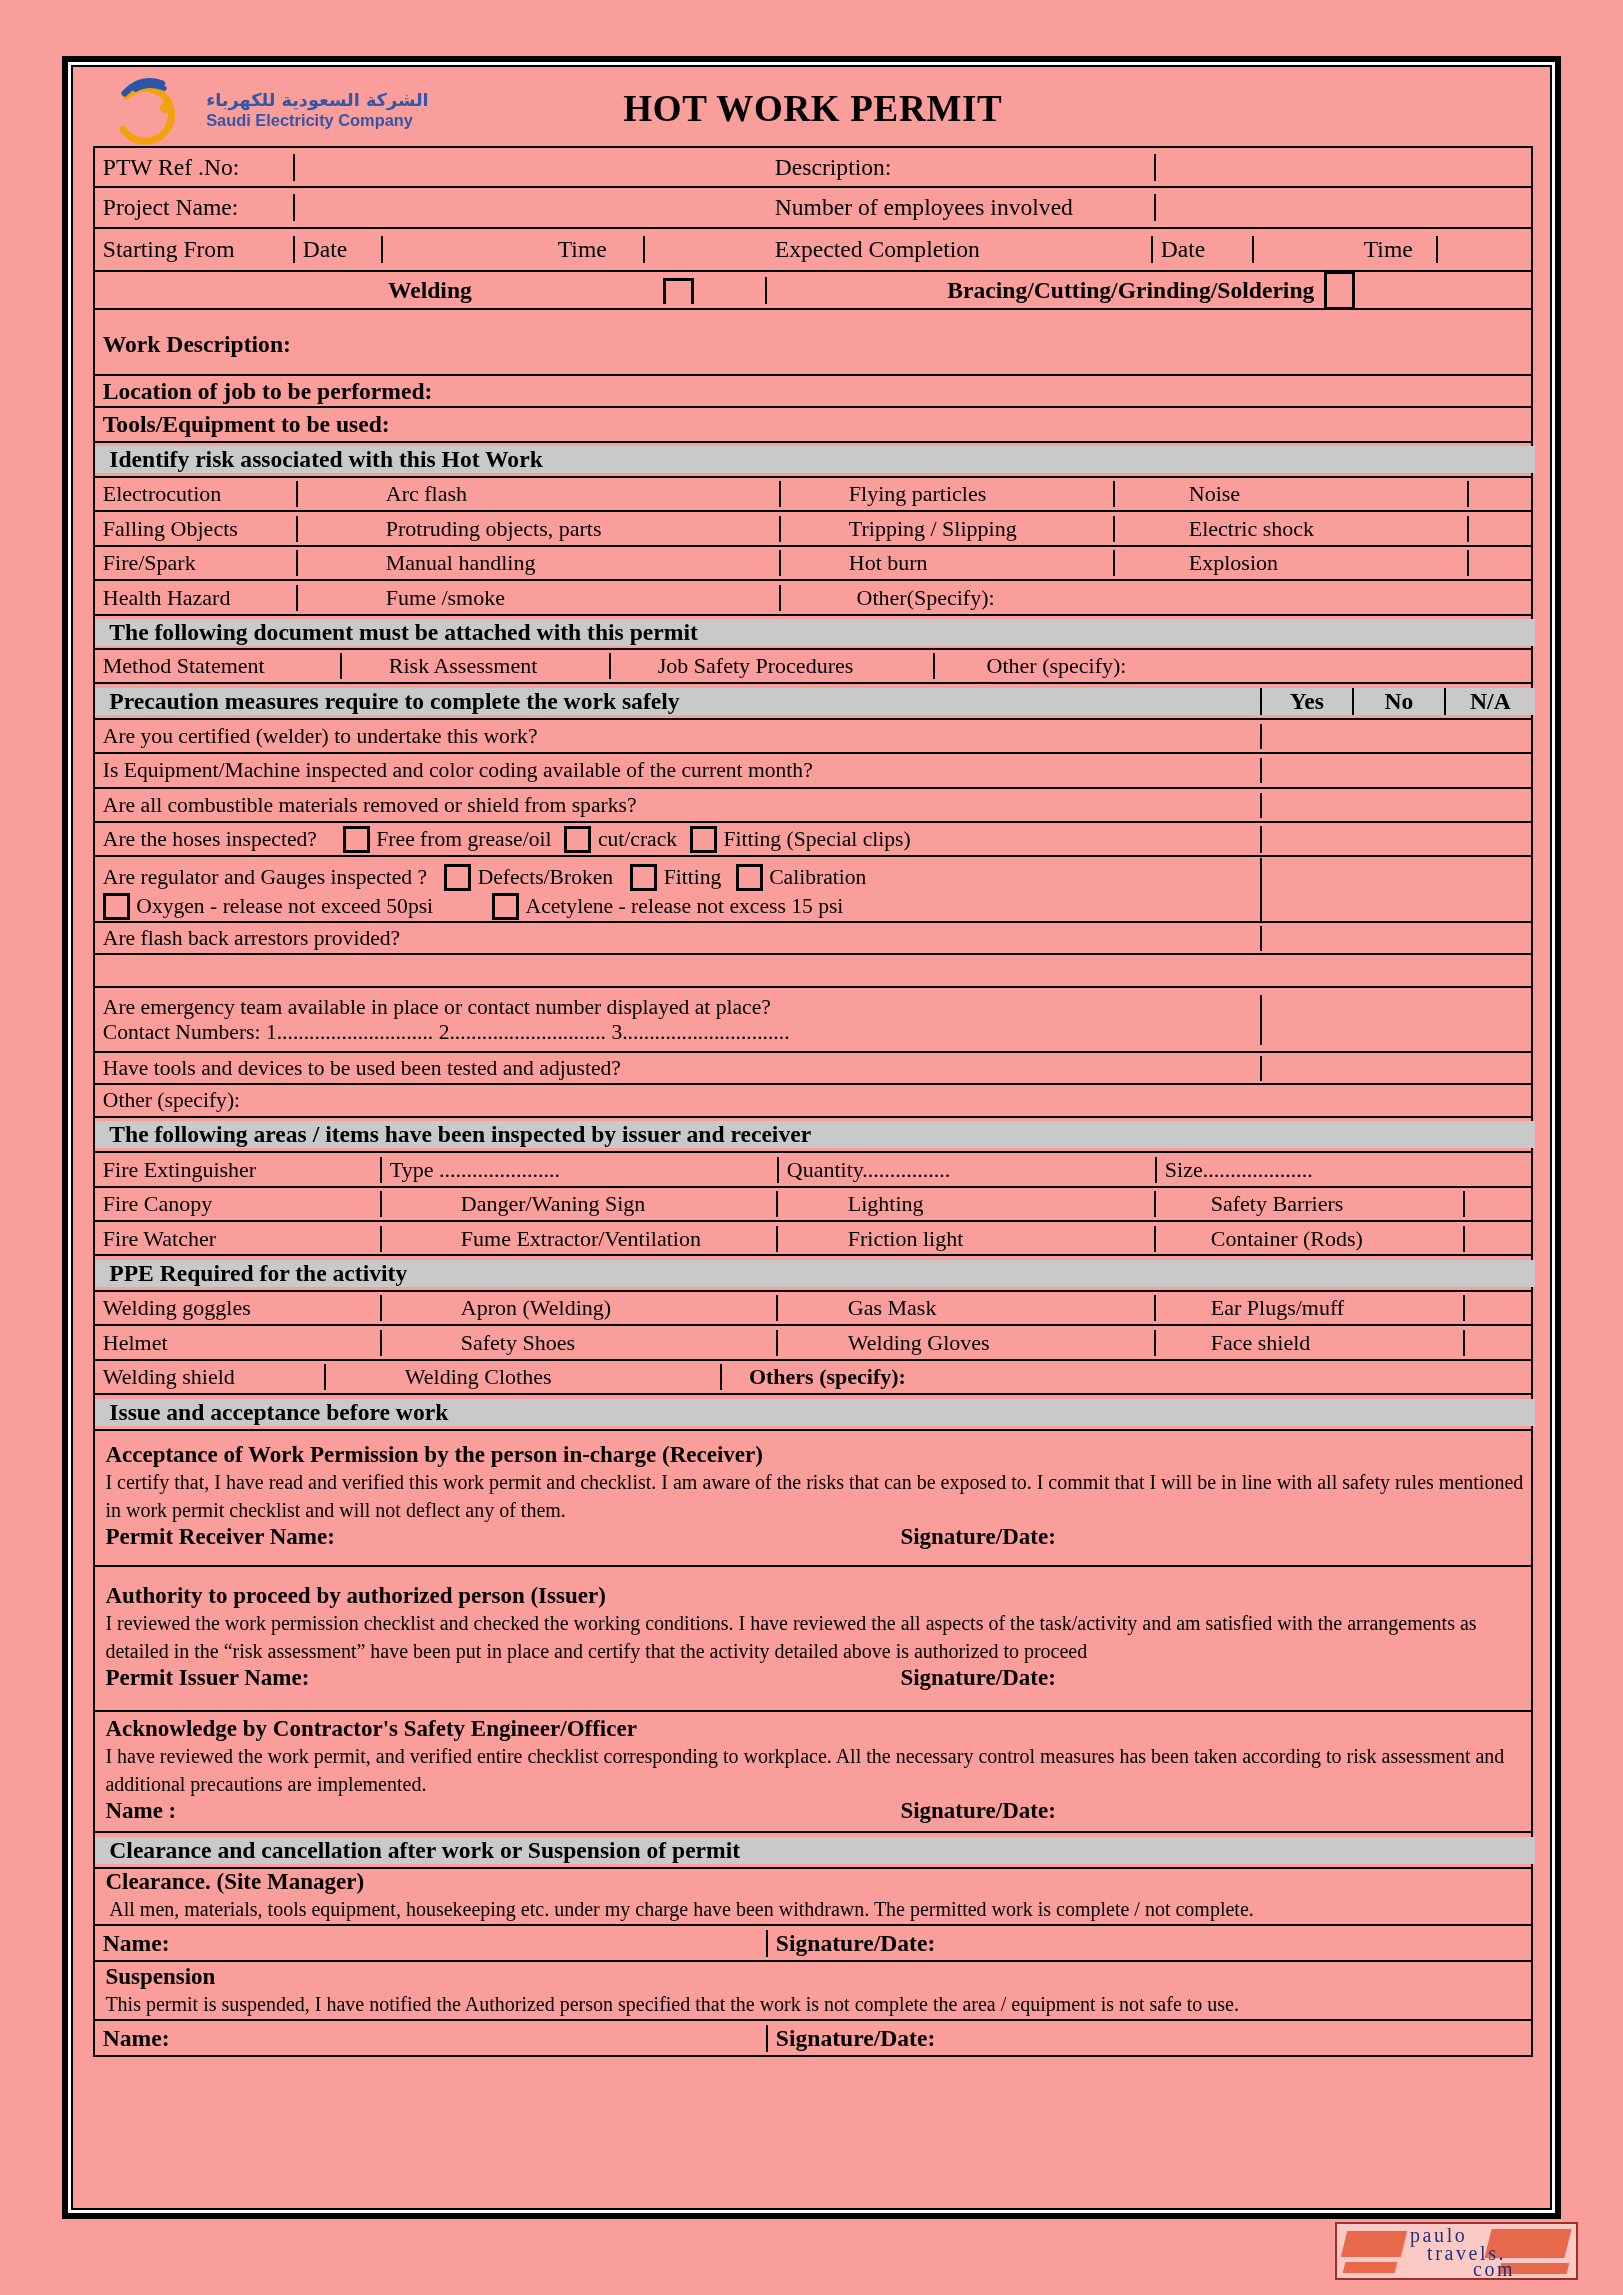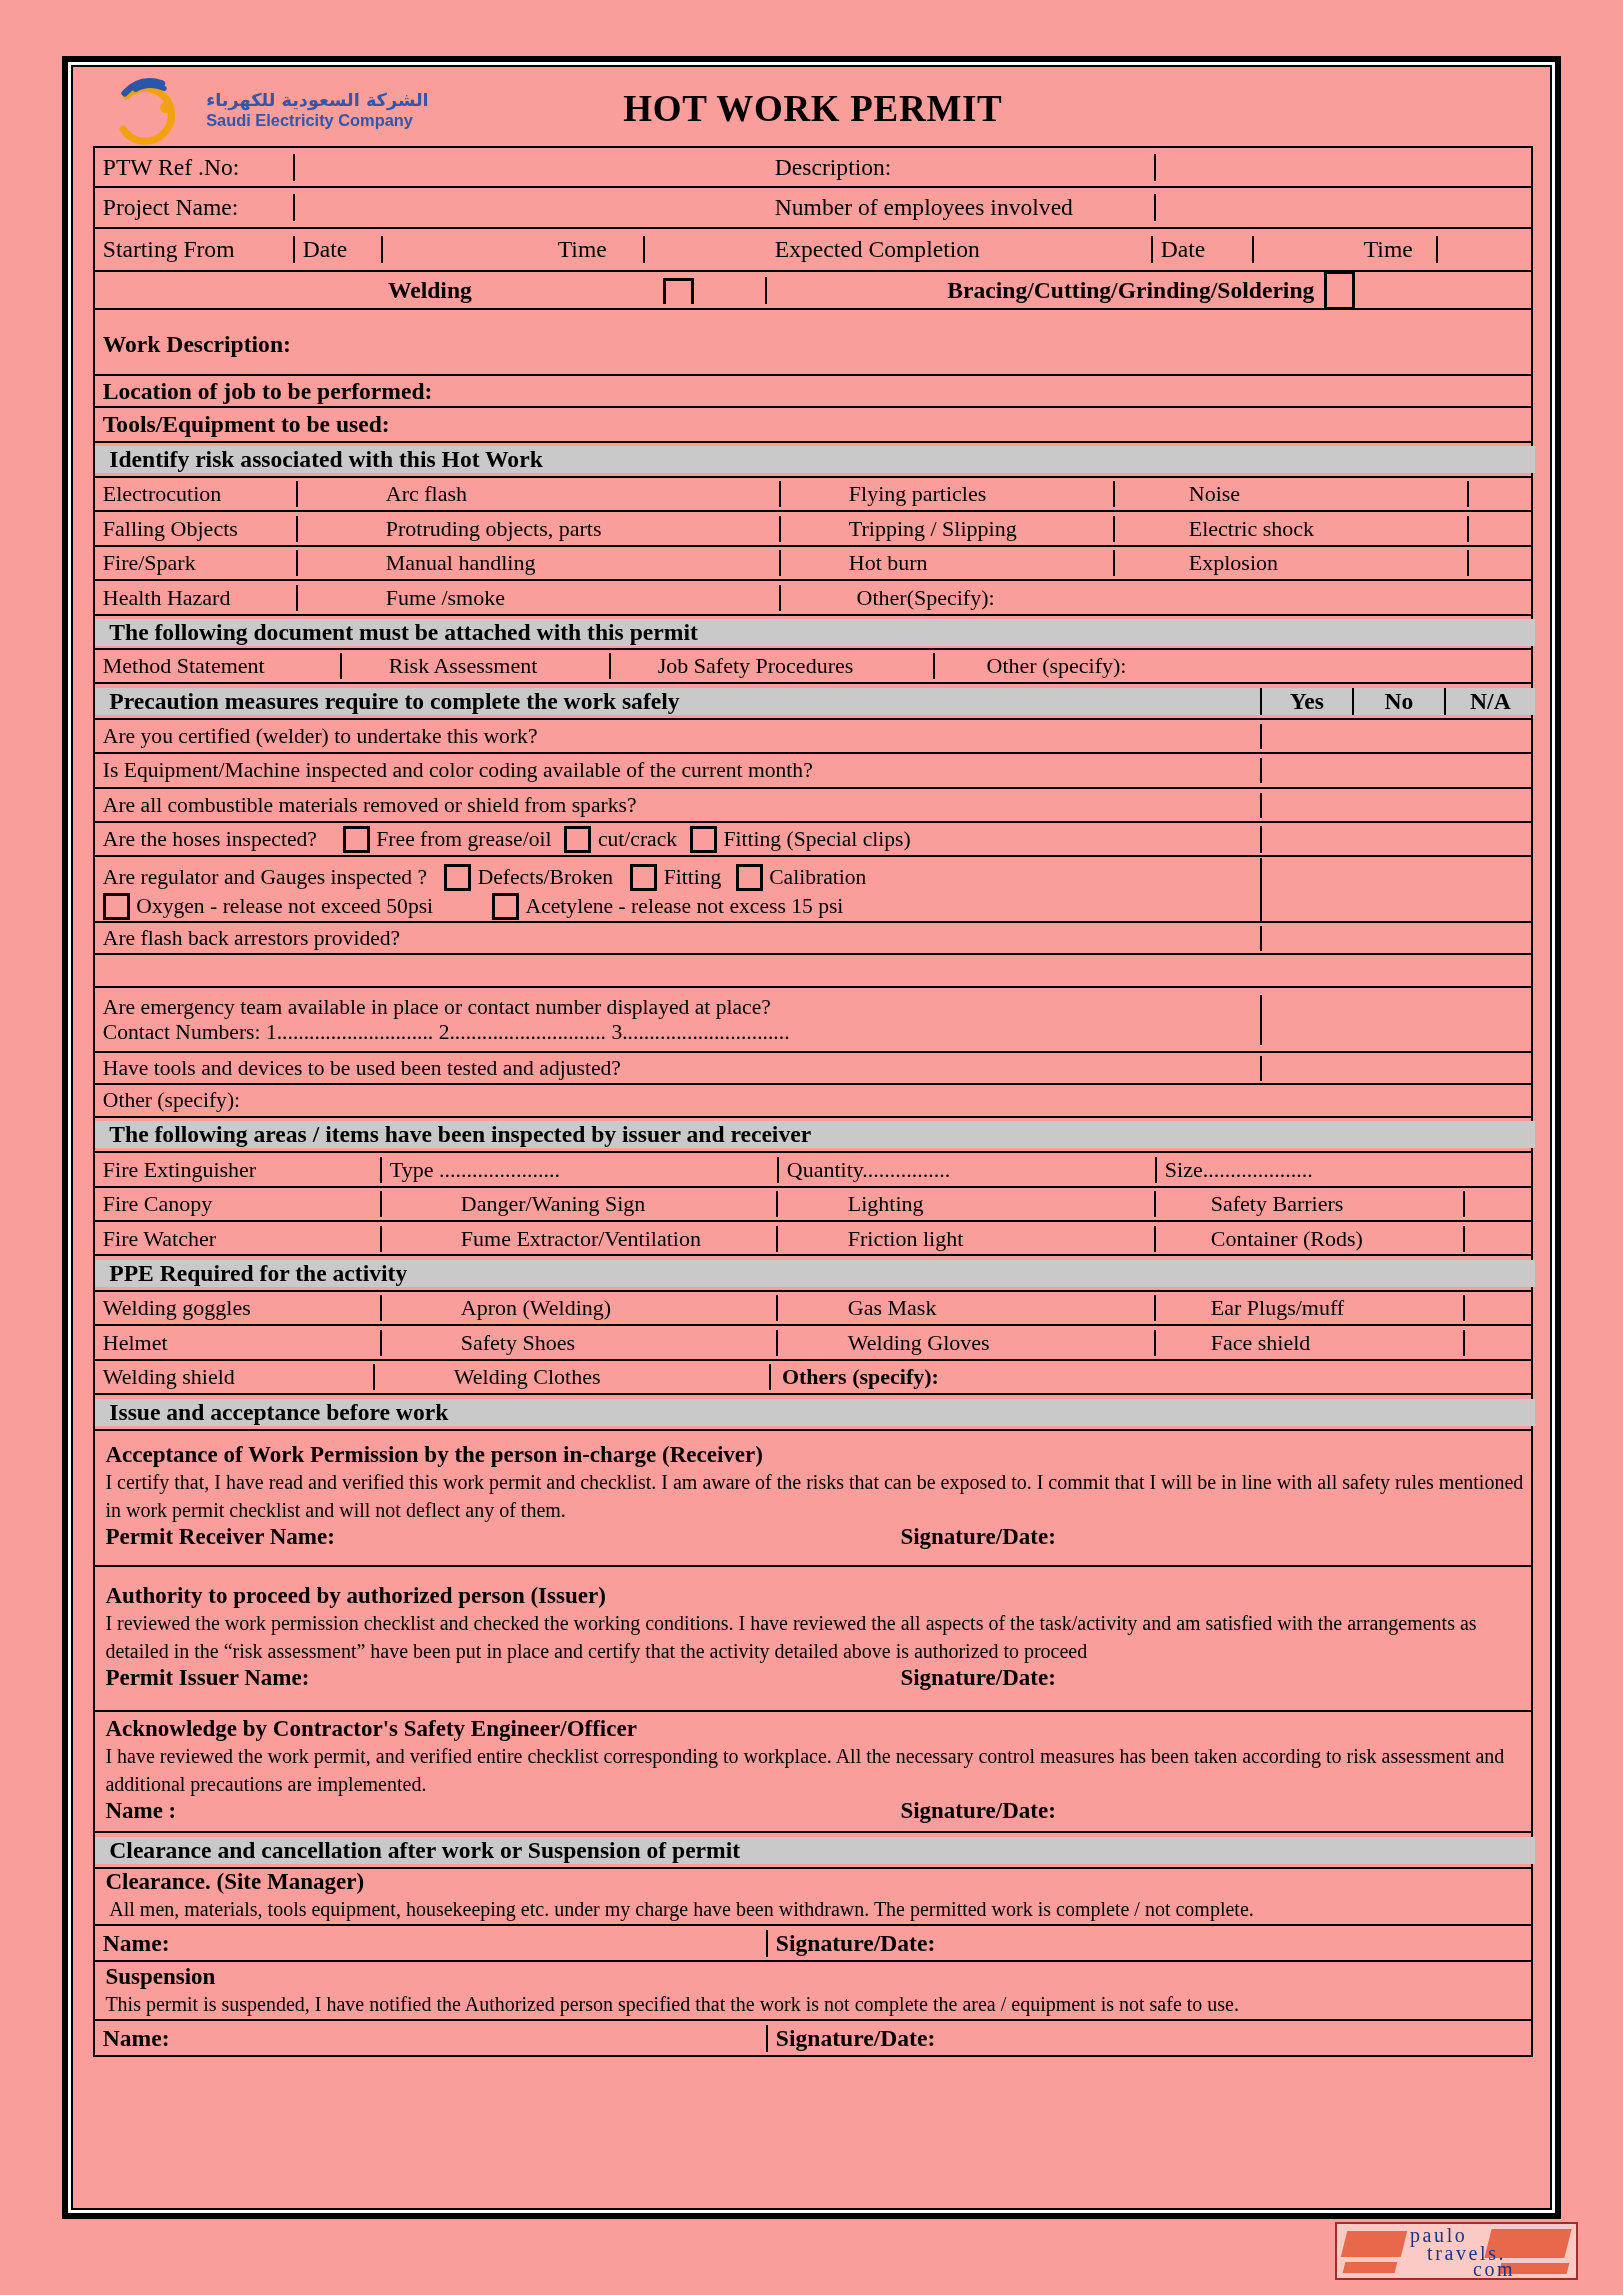--- a/index.html
+++ b/index.html
@@ -331,24 +331,24 @@
         <div class="c" style="width:287px">Helmet</div>
         <div class="c" style="width:71px"></div>
         <div class="c" style="width:325px">Safety Shoes</div>
         <div class="c" style="width:62px"></div>
         <div class="c" style="width:316px">Welding Gloves</div>
         <div class="c" style="width:47px"></div>
         <div class="c" style="width:262px">Face shield</div>
         <div class="c" style="width:69px"></div>
       </div>
       <div class="r" style="height:37px">
-        <div class="c" style="width:280px">Welding shield</div>
+        <div class="c" style="width:231px">Welding shield</div>
         <div class="c" style="width:71px"></div>
         <div class="c" style="width:325px">Welding Clothes</div>
-        <div class="c b" style="width:756px;padding-left:11px">Others (specify):</div>
+        <div class="c b" style="width:756px;padding-left:27px">Others (specify):</div>
       </div>
 
       <div class="r" style="height:38px">
         <div class="c g" style="width:1440px;padding-left:14.4px">Issue and acceptance before work</div>
       </div>
 
       <div class="r" style="height:139px">
         <div class="c blk" style="width:1440px">
           <div class="bh">Acceptance of Work Permission by the person in-charge (Receiver)</div>
           <div class="txt">I certify that, I have read and verified this work permit and checklist. I am aware of the risks that can be exposed to. I commit that I will be in line with all safety rules mentioned in work permit checklist and will not deflect any of them.</div>

